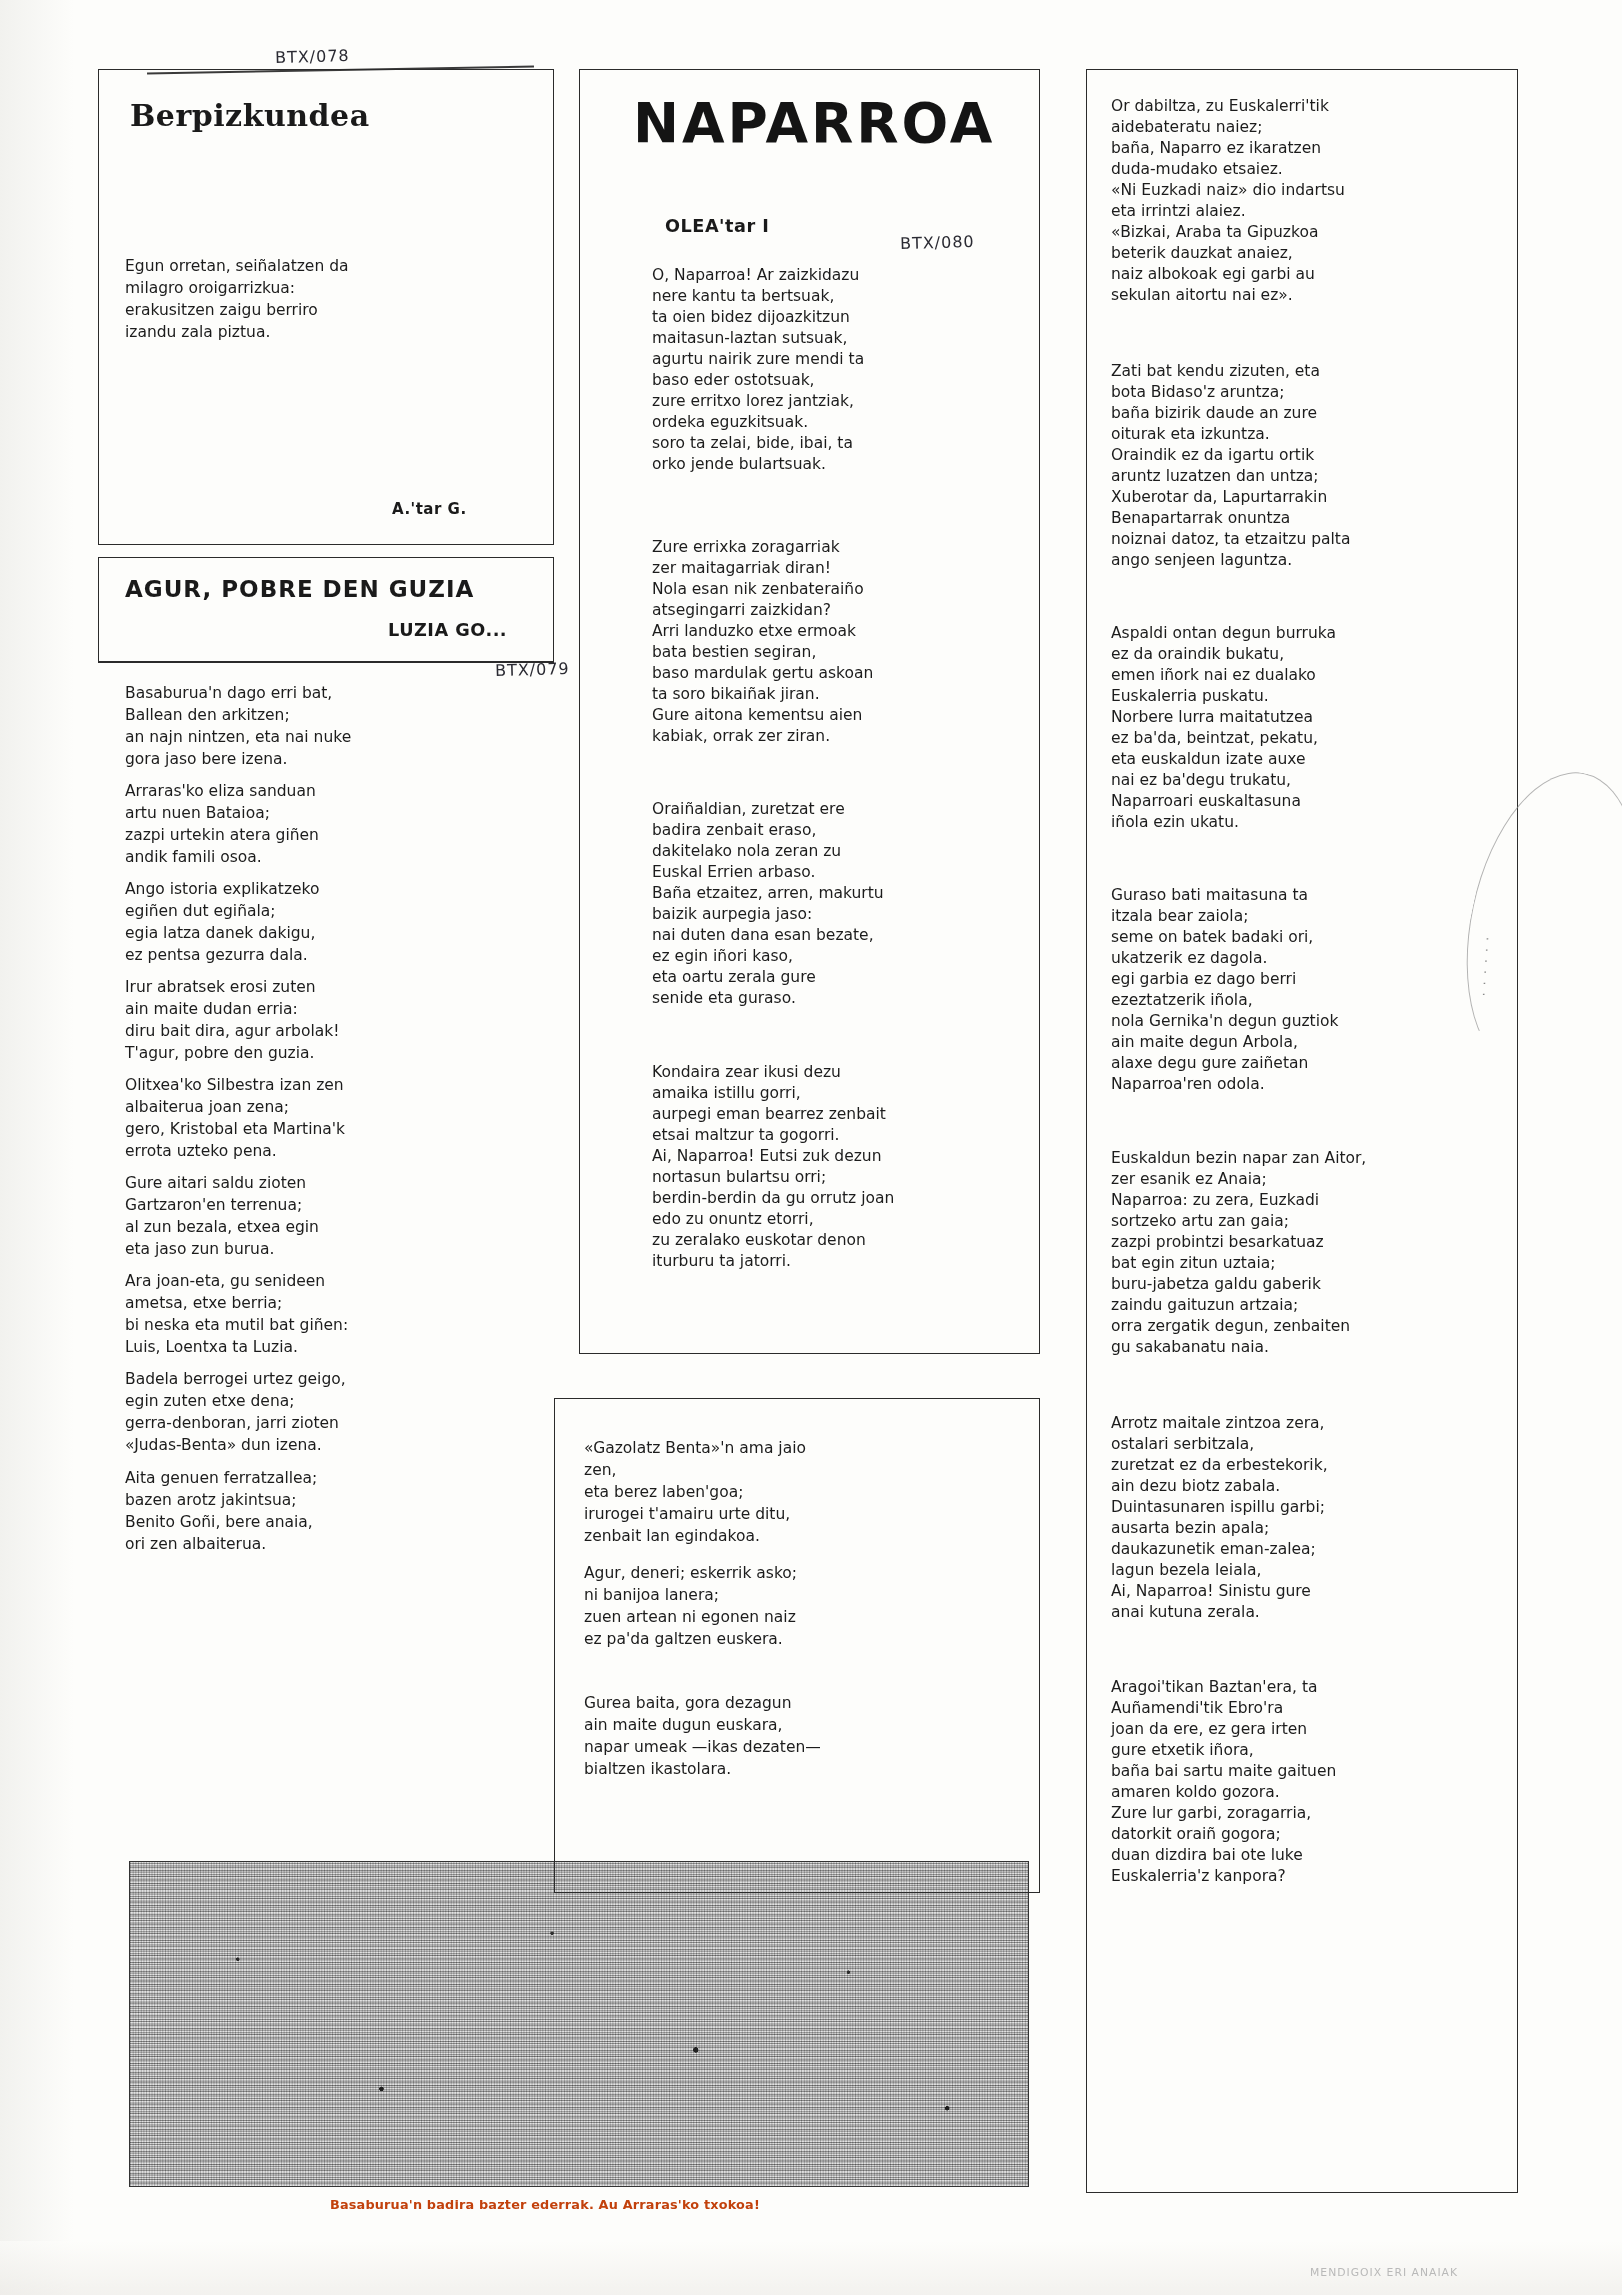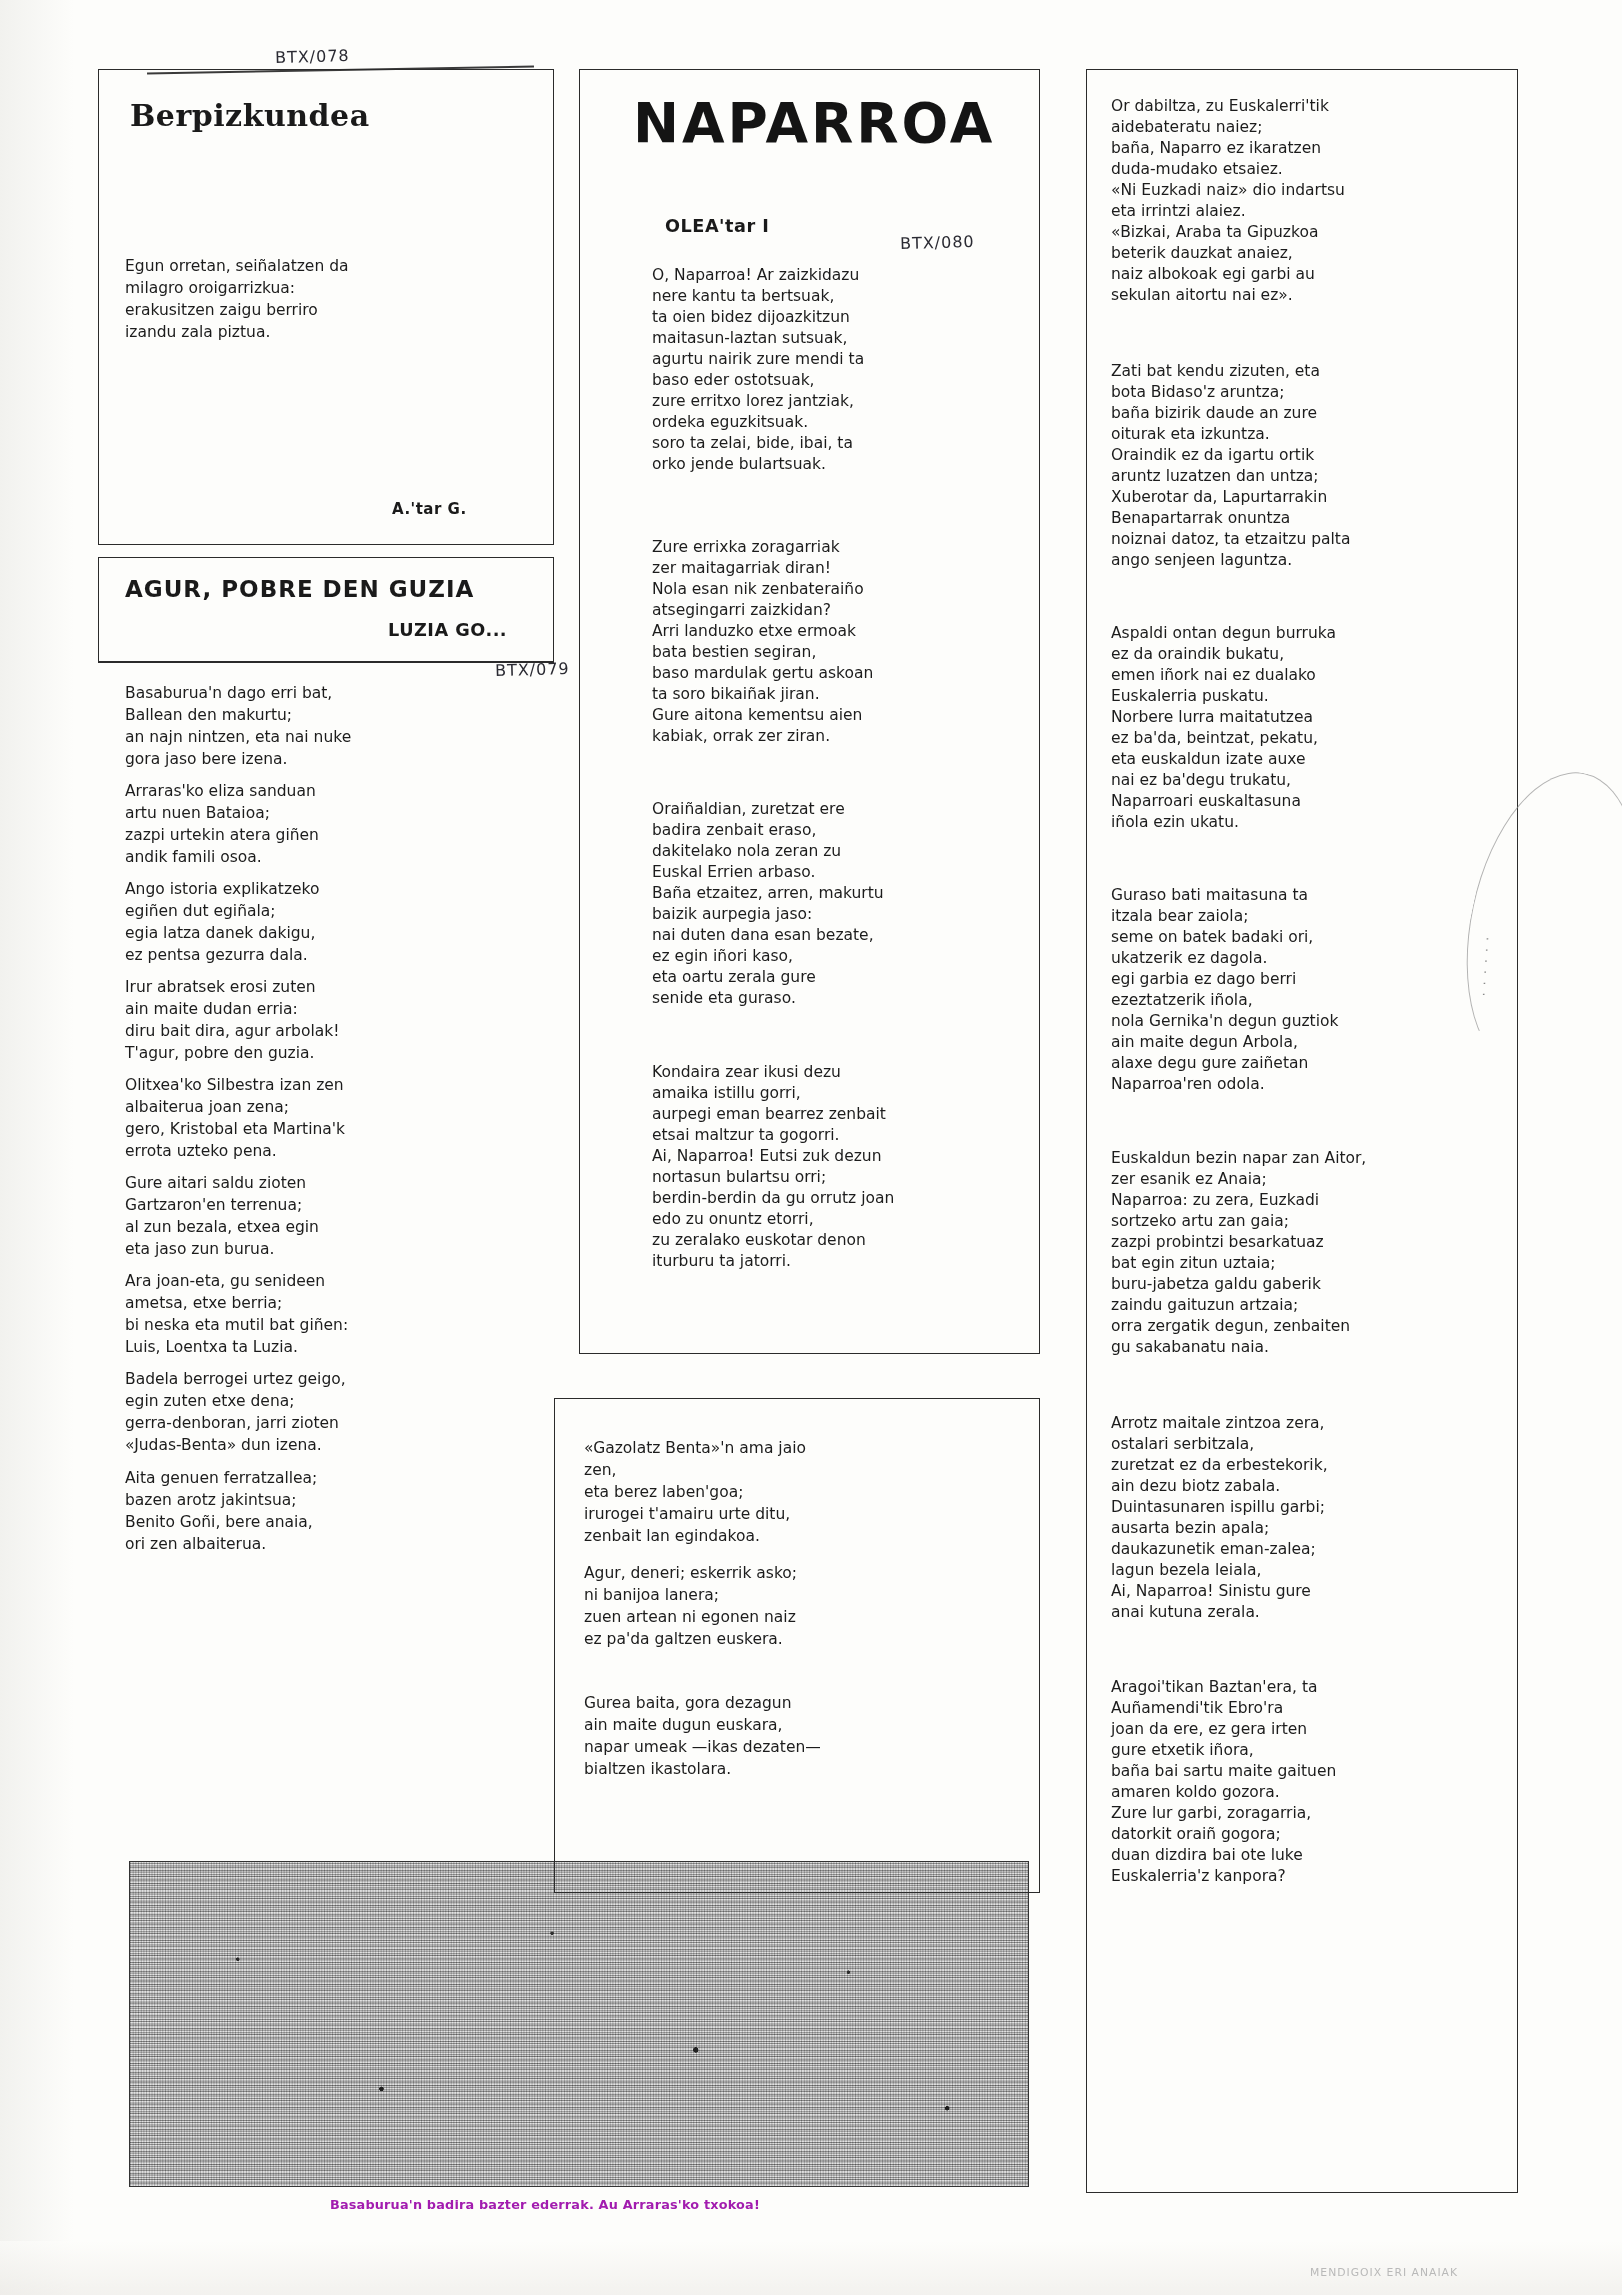--- a/index.html
+++ b/index.html
@@ -102,21 +102,21 @@
       repeating-linear-gradient(0deg, rgba(0,0,0,.42) 0 1px, rgba(255,255,255,.25) 1px 2.5px),
       repeating-linear-gradient(90deg, rgba(0,0,0,.30) 0 1px, rgba(255,255,255,.22) 1px 2.9px);
     background-size: 100% 100%, 100% 100%, 100% 100%, 100% 100%, 100% 100%, 100% 100%, 4.4px 4.4px, 5.4px 5.4px;
   }
   .photo-caption {
     position: absolute;
     font-family: "DejaVu Sans", sans-serif;
     font-weight: bold;
     font-size: 12.8px;
     letter-spacing: 0.2px;
-    color: #a21caf;
+    color: #c2410c;
   }
 
   
   .curl {
     position: absolute;
     border: 1.5px solid #9a9a9a;
     border-radius: 50%;
     border-color: #8d8d8d transparent transparent #8d8d8d;
     opacity: .65;
   }
@@ -161,21 +161,21 @@
 izandu zala piztua.</div>
   <div class="author" style="position:absolute; left:392px; top:500px;">A.'tar G.</div>
 
   <div class="box" style="left:98px; top:557px; width:456px; height:105px; border-bottom:none;"></div>
   <div style="position:absolute; left:98px; top:661px; width:456px; height:1.5px; background:#2b2b2b;"></div>
 
   <div class="poem-title-block" style="position:absolute; left:125px; top:576px;">AGUR, POBRE DEN GUZIA</div>
   <div class="author" style="position:absolute; left:356px; top:620px; font-size:17.7px;margin-left:32px;">LUZIA GO...</div>
 
   <div class="verse" style="position:absolute; left:125px; top:682px; width:432px;">Basaburua'n dago erri bat,
-Ballean den makurtu;
+Ballean den arkitzen;
 an najn nintzen, eta nai nuke
 gora jaso bere izena.</div>
   <div class="verse" style="position:absolute; left:125px; top:780px; width:432px;">Arraras'ko eliza sanduan
 artu nuen Bataioa;
 zazpi urtekin atera giñen
 andik famili osoa.</div>
   <div class="verse" style="position:absolute; left:125px; top:878px; width:432px;">Ango istoria explikatzeko
 egiñen dut egiñala;
 egia latza danek dakigu,
 ez pentsa gezurra dala.</div>

